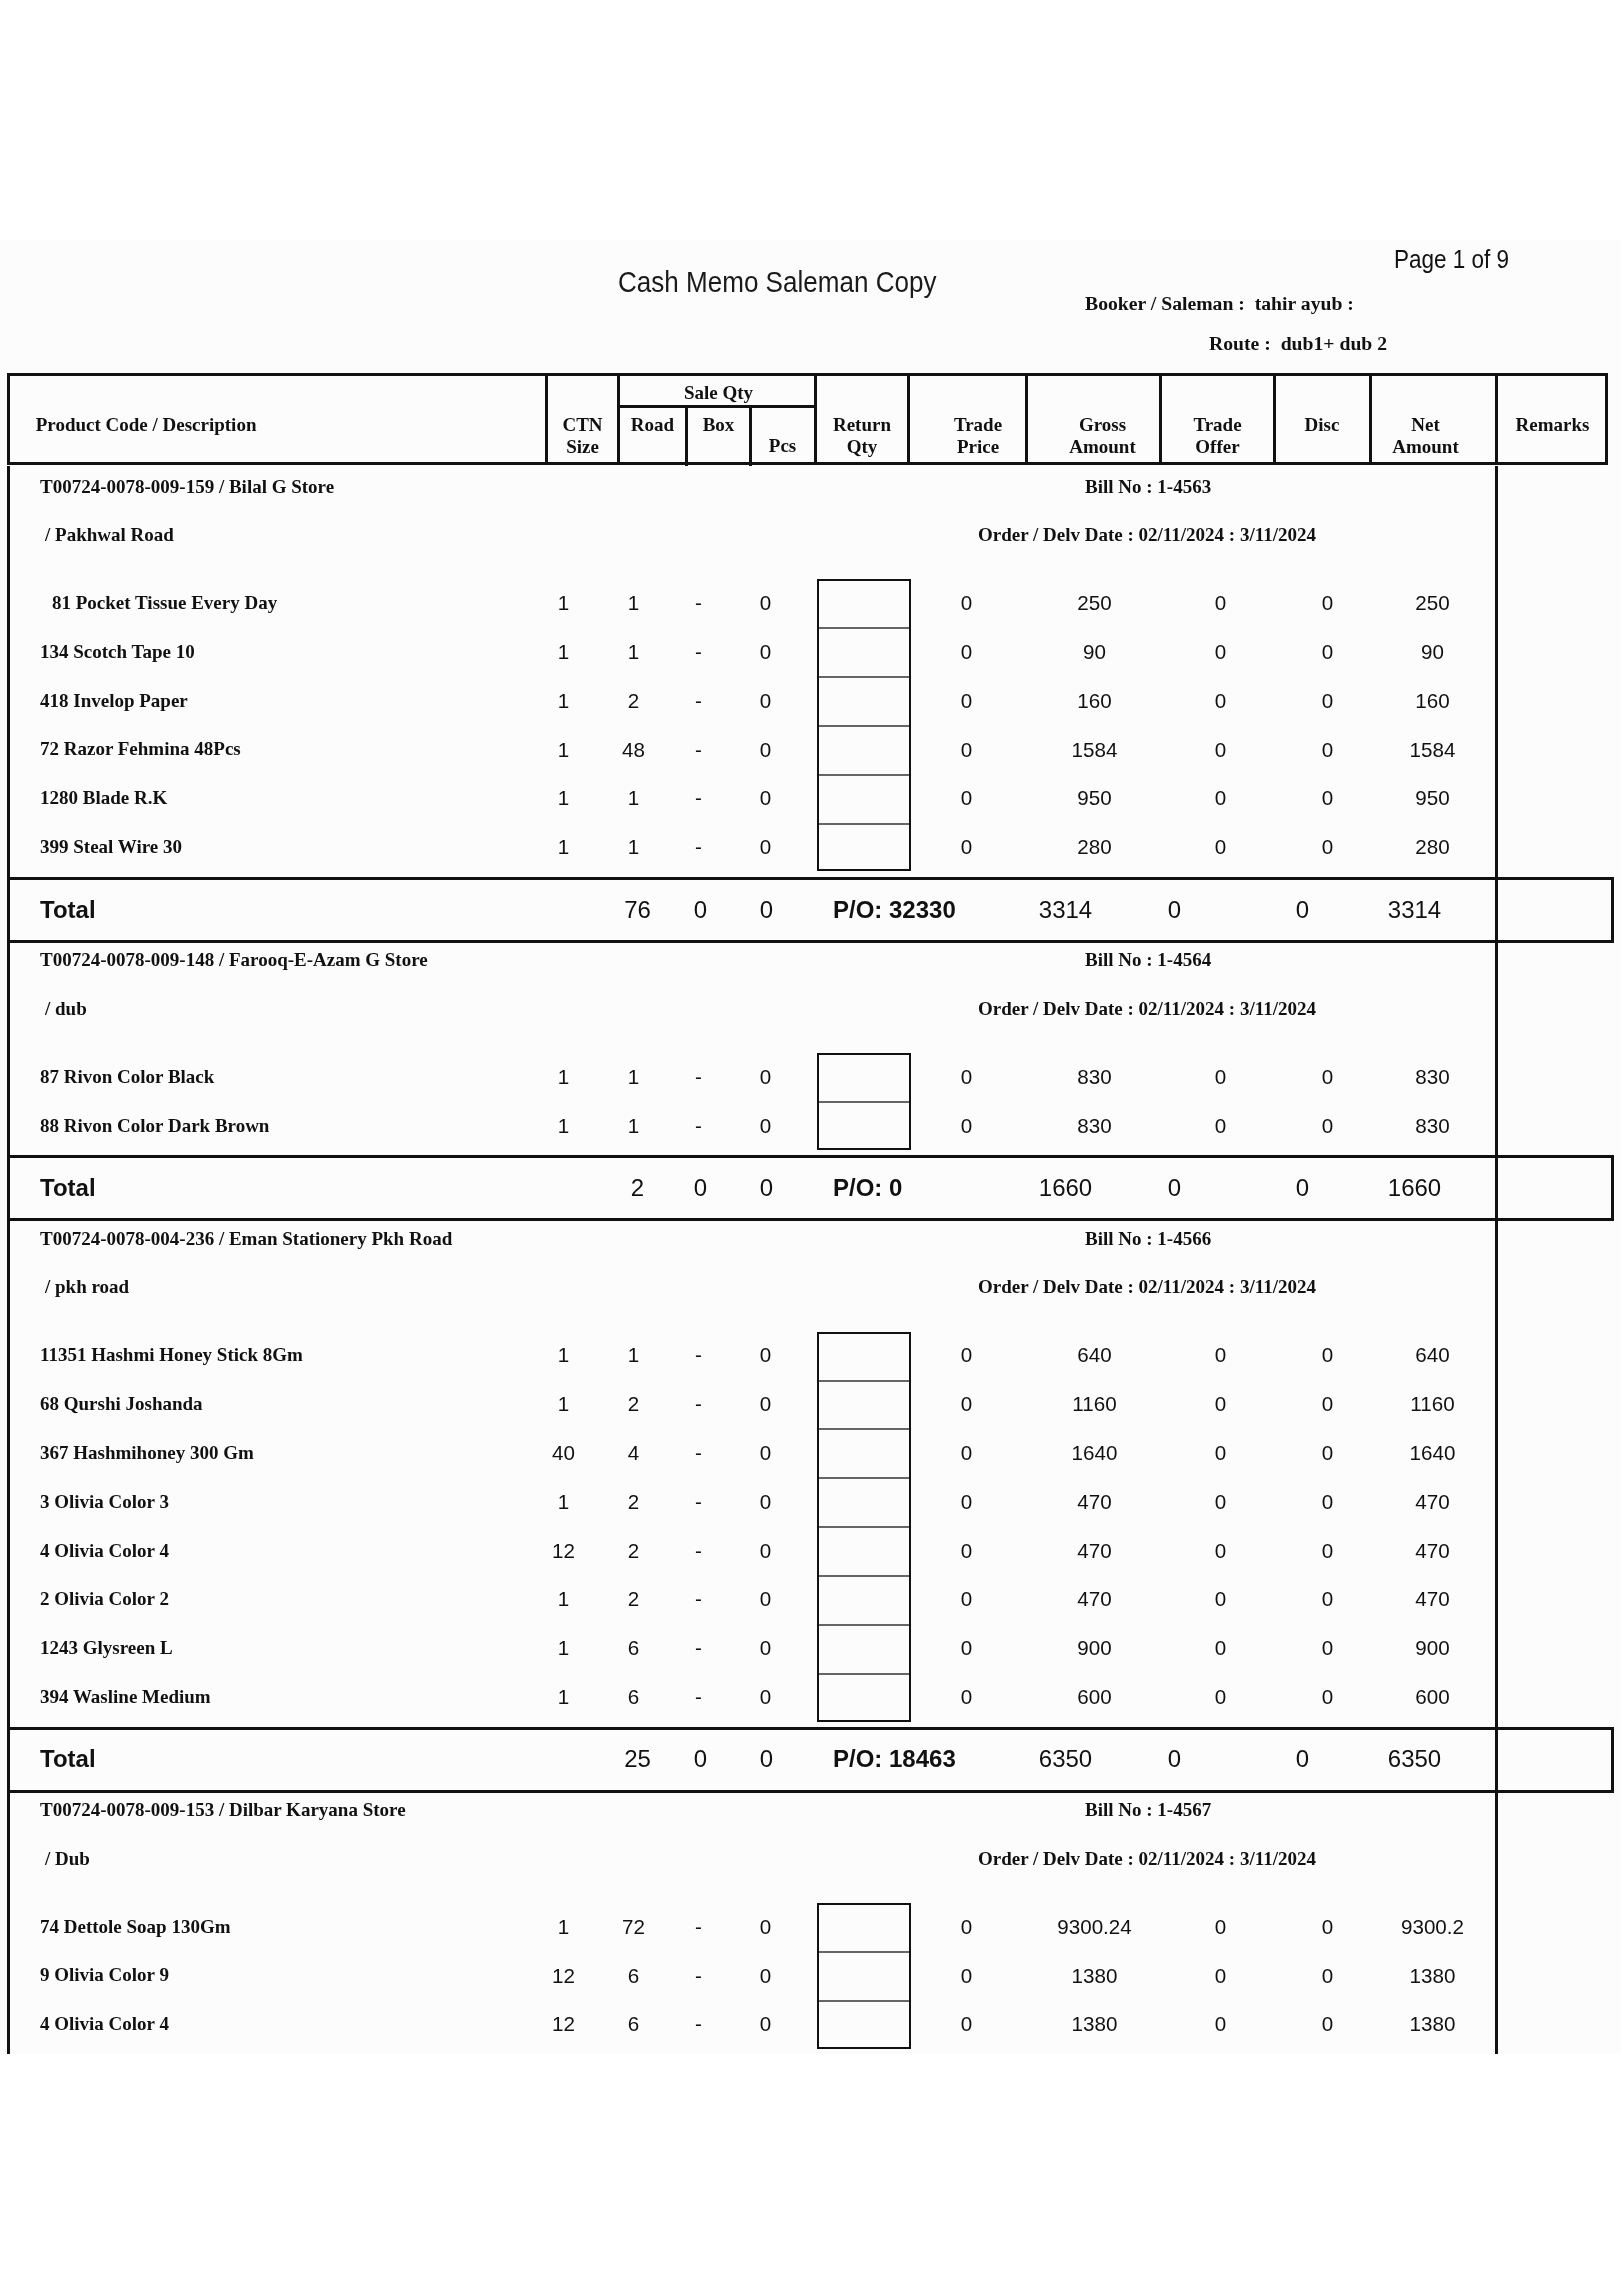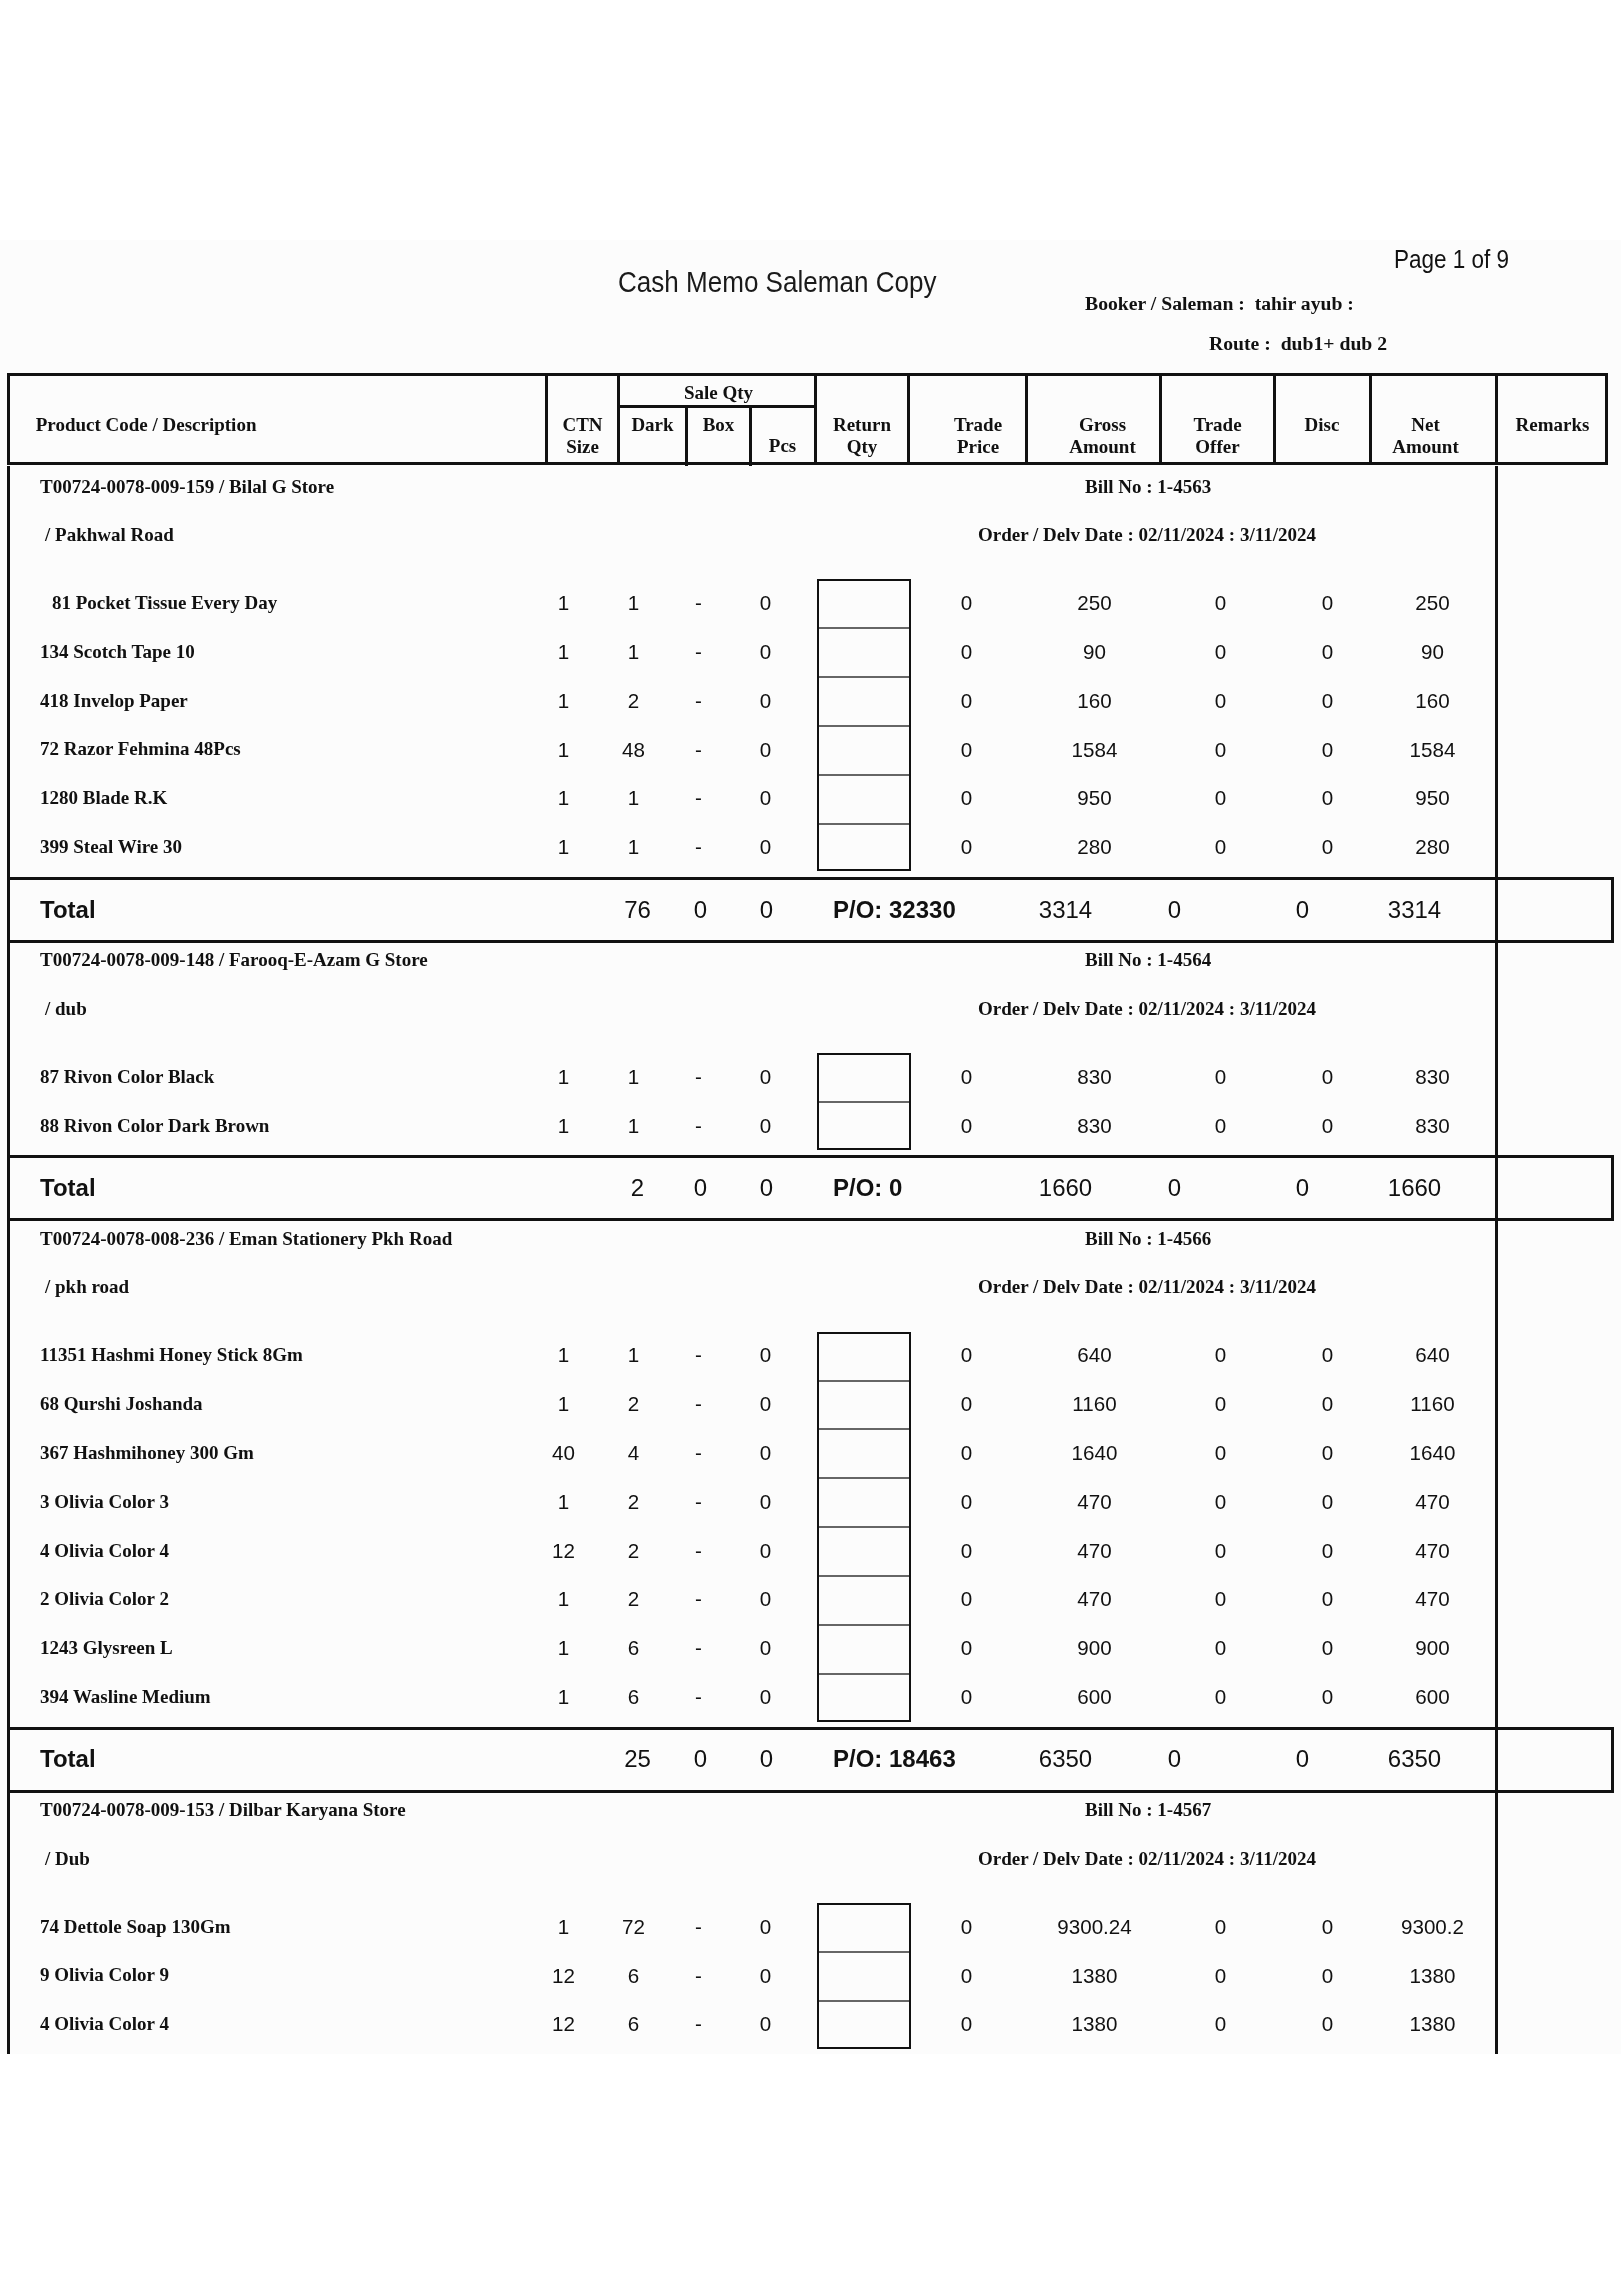--- a/index.html
+++ b/index.html
@@ -81,21 +81,21 @@
   <div class="vline" style="left:1369px;top:373px;height:92px"></div>
   <div class="vline" style="left:1495px;top:373px;height:92px"></div>
   <div class="hline" style="left:617px;top:405px;width:200px"></div>
 
   <div class="hdr-cell serif" style="left:10.7px;width:287px;top:414px;text-align:left;padding-left:25px">Product Code / Description</div>
   <div class="hdr-cell serif" style="left:548px;width:69px;top:414px">
     <div>CTN</div>
     <div>Size</div>
   </div>
   <div class="hdr-cell serif" style="left:620px;width:197px;top:382px">Sale Qty</div>
-  <div class="hdr-cell serif" style="left:620px;width:65px;top:414px">Dark</div>
+  <div class="hdr-cell serif" style="left:620px;width:65px;top:414px">Road</div>
   <div class="hdr-cell serif" style="left:688px;width:61px;top:414px">Box</div>
   <div class="hdr-cell serif" style="left:751px;width:63px;top:435px">Pcs</div>
   <div class="hdr-cell serif" style="left:817px;width:90px;top:414px">
     <div>Return</div>
     <div>Qty</div>
   </div>
   <div class="hdr-cell serif" style="left:931px;width:94px;top:414px">
     <div>Trade</div>
     <div>Price</div>
   </div>
@@ -229,21 +229,21 @@
     <div class="total-num sans" style="left:584px;width:107px;top:1174px">2</div>
     <div class="total-num sans" style="left:647px;width:107px;top:1174px">0</div>
     <div class="total-num sans" style="left:713px;width:107px;top:1174px">0</div>
     <div class="total-num sans" style="left:1012px;width:107px;top:1174px">1660</div>
     <div class="total-num sans" style="left:1121px;width:107px;top:1174px">0</div>
     <div class="total-num sans" style="left:1249px;width:107px;top:1174px">0</div>
     <div class="total-num sans" style="left:1361px;width:107px;top:1174px">1660</div>
     <div class="abs sans total-label" style="left:833px;top:1174px">P/O: 0</div>
     <div class="left-rule" style="top:939px;height:216px"></div>
     <div class="remarks-rule" style="top:939px;height:282px"></div>
-    <div class="abs serif cust-line" style="left:40px;top:1228px">T00724-0078-008-236 / Eman Stationery Pkh Road</div>
+    <div class="abs serif cust-line" style="left:40px;top:1228px">T00724-0078-004-236 / Eman Stationery Pkh Road</div>
     <div class="abs serif cust-line" style="left:1085px;top:1228px">Bill No : 1-4566</div>
     <div class="abs serif cust-line" style="left:45px;top:1276px">/ pkh road</div>
     <div class="abs serif cust-line" style="left:978px;top:1276px">Order / Delv Date : 02/11/2024 : 3/11/2024</div>
     <div class="abs serif item-desc" style="left:40px;top:1344px">11351 Hashmi Honey Stick 8Gm</div>
     <div class="num sans" style="left:510px;width:107px;top:1343px">1</div>
     <div class="num sans" style="left:580px;width:107px;top:1343px">1</div>
     <div class="num sans" style="left:645px;width:107px;top:1343px">-</div>
     <div class="num sans" style="left:712px;width:107px;top:1343px">0</div>
     <div class="num sans" style="left:913px;width:107px;top:1343px">0</div>
     <div class="num sans" style="left:1041px;width:107px;top:1343px">640</div>

